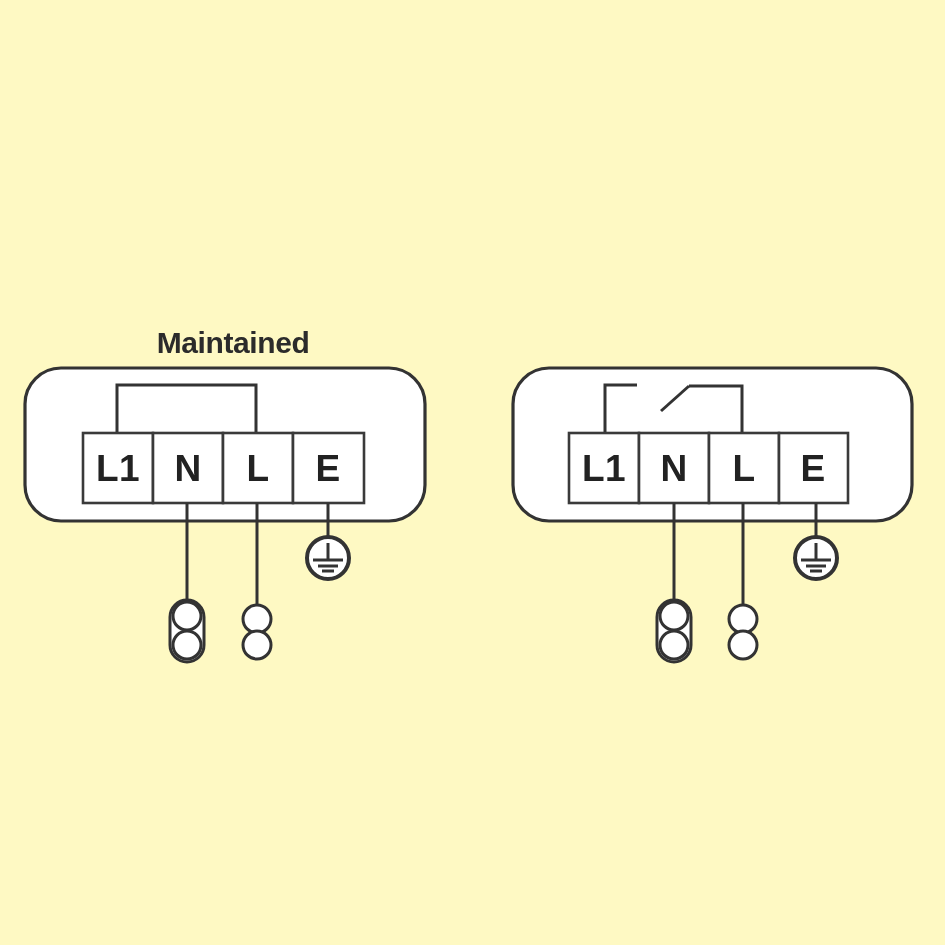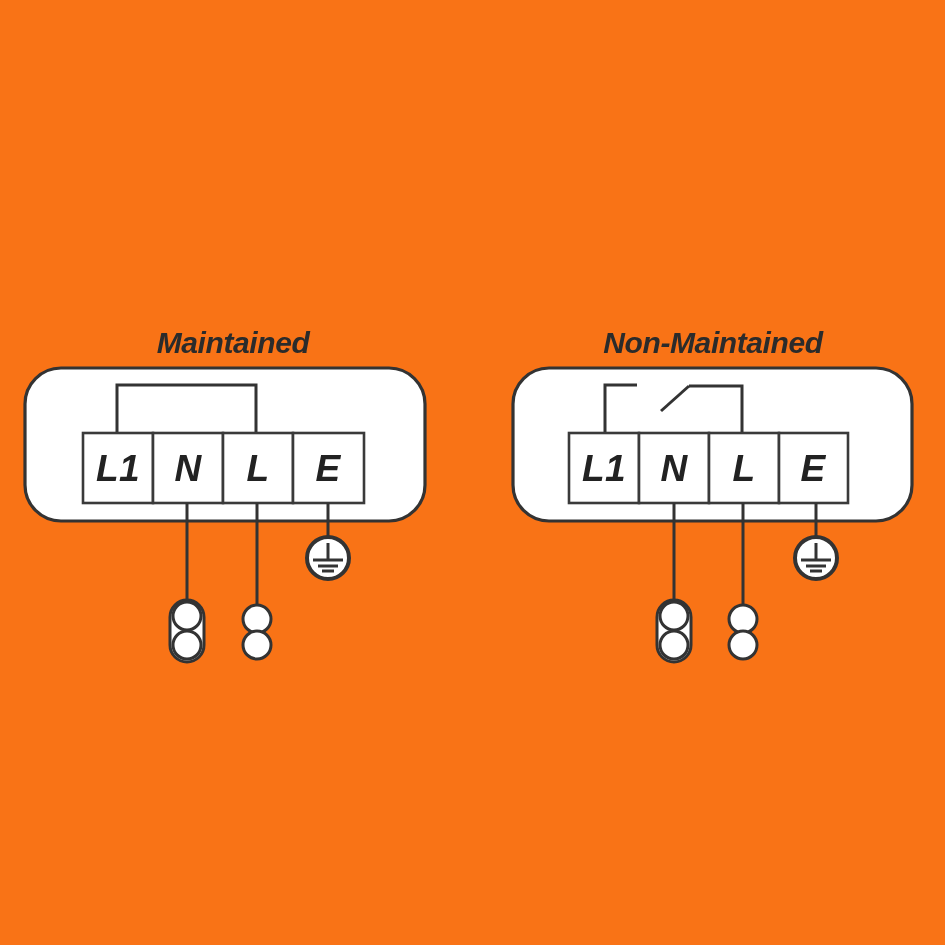--- a/index.html
+++ b/index.html
@@ -10,22 +10,21 @@
   body {
     width: 945px;
     height: 945px;
     font-family: "Liberation Sans", sans-serif;
     overflow: hidden;
   }
   #canvas {
     position: relative;
     width: 945px;
     height: 945px;
-    background: #f97316;
-    font-style: italic;
+    background: #fef9c3;
   }
   svg.diagram-layer {
     position: absolute;
     left: 0;
     top: 0;
     width: 945px;
     height: 945px;
   }
   .stroke {
     fill: none;
@@ -170,21 +169,20 @@
         <path class="stroke" d="M 816 543 L 816 559"></path>
         <path class="stroke" d="M 801 560 L 831 560"></path>
         <path class="stroke" d="M 806 566 L 826 566"></path>
         <path class="stroke" d="M 810 571 L 822 571"></path>
       </g>
     </g>
   </svg>
 
   <div class="title-text" style="left:233px; top:326px;">Maintained</div>
 
-  <div class="title-text" style="left:713px; top:326px;">Non-Maintained</div>
 
   <div class="cell-label" style="left:118px; top:469px;">L1</div>
   <div class="cell-label" style="left:188px; top:469px;">N</div>
   <div class="cell-label" style="left:258px; top:469px;">L</div>
   <div class="cell-label" style="left:328px; top:469px;">E</div>
 
   <div class="cell-label" style="left:604px; top:469px;">L1</div>
   <div class="cell-label" style="left:674px; top:469px;">N</div>
   <div class="cell-label" style="left:744px; top:469px;">L</div>
   <div class="cell-label" style="left:813px; top:469px;">E</div>

